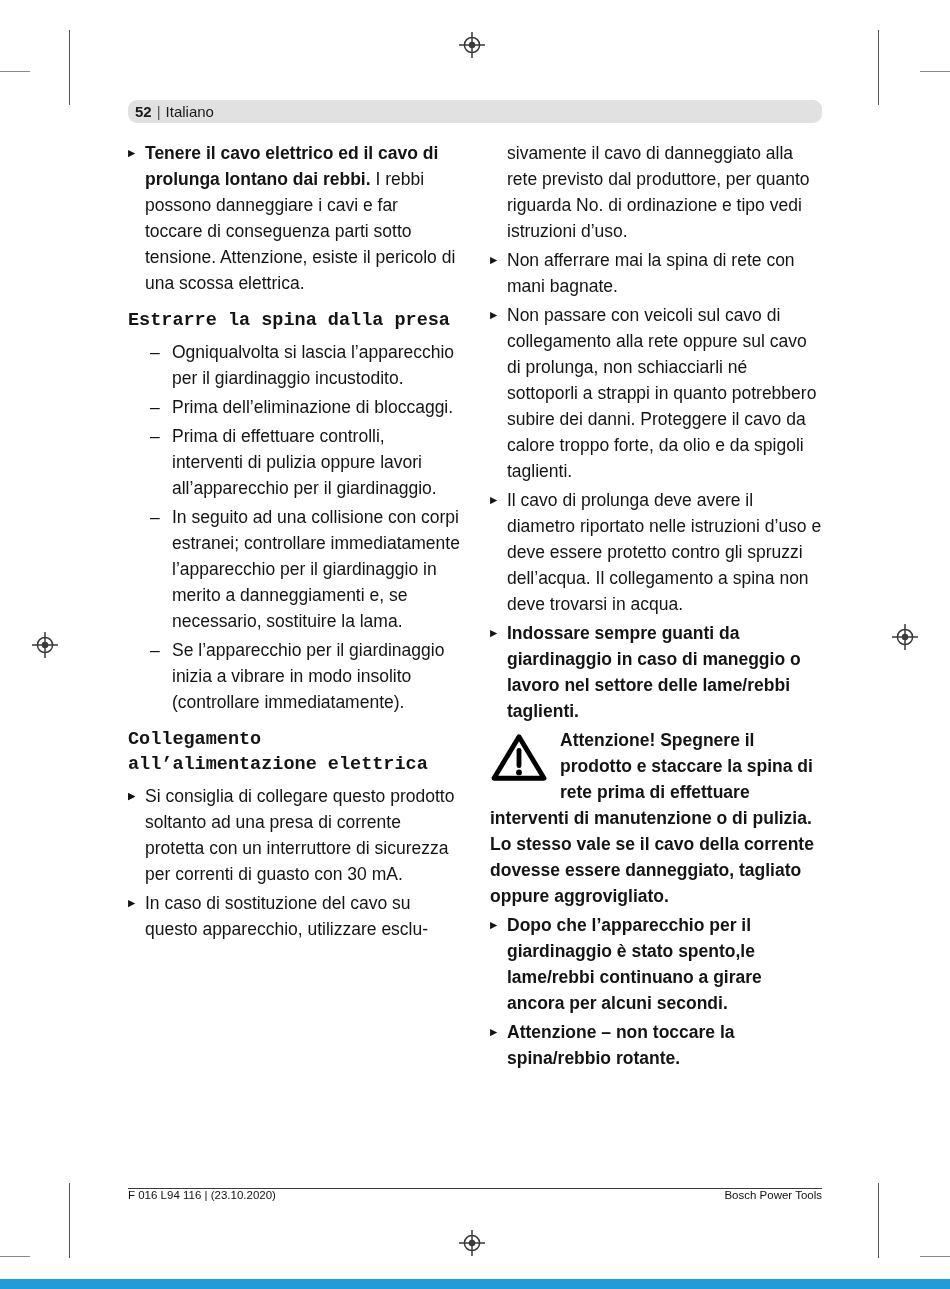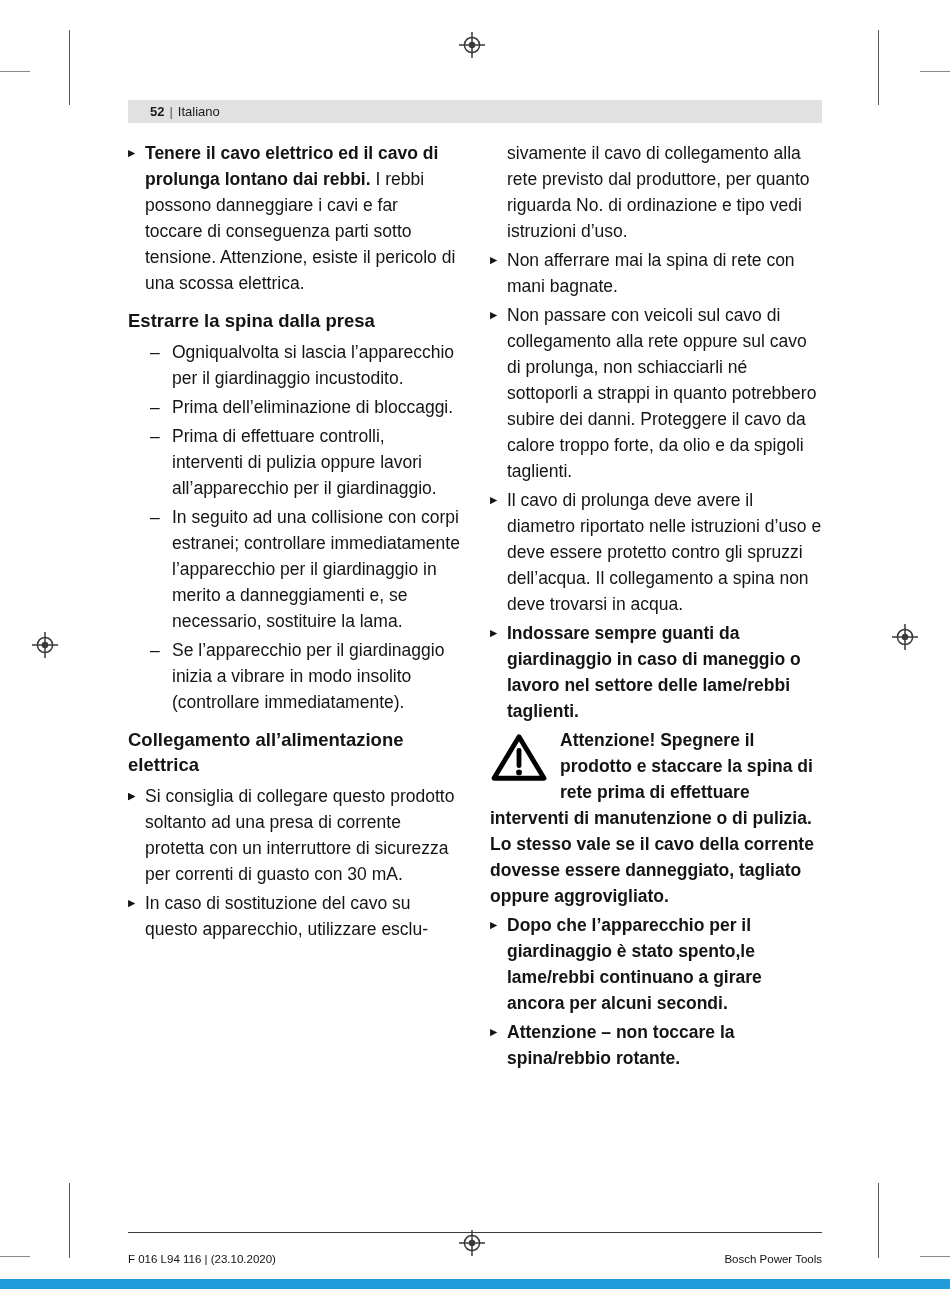--- a/index.html
+++ b/index.html
@@ -1,37 +1,37 @@
 <!DOCTYPE html>
 <html><head>
 <meta charset="utf-8">
 <style>
   html,body{margin:0;padding:0;}
   body{width:950px;height:1289px;background:#ffffff;font-family:"Liberation Sans","DejaVu Sans",sans-serif;}
   .page{position:relative;width:950px;height:1289px;overflow:hidden;background:#ffffff;color:#141414;}
   .content{position:absolute;left:128px;top:100px;width:694px;}
-  .header-bar{display:flex;align-items:center;height:23px;background:#e1e1e1;padding:0 22px;font-size:13px;color:#1a1a1a;}
+  .header-bar{display:flex;align-items:center;height:23px;background:#e1e1e1;padding:0 7px;font-size:15px;color:#1a1a1a;border-radius:9px;}
   .hnum{font-weight:700;}
   .hsep{margin:0 5px;color:#555;}
   .columns{display:flex;gap:30px;margin-top:17px;}
   .col{width:332px;font-size:17.5px;line-height:26px;}
-  h2{font-size:18.5px;line-height:25px;margin:12px 0 6px;font-weight:700;}
+  h2{font-size:18.5px;line-height:25px;margin:12px 0 6px;font-weight:700;font-family:Liberation Mono, monospace;}
   p{margin:0 0 3px;}
   .bullet{position:relative;padding-left:17px;}
   .marker{position:absolute;left:0;top:0;font-size:9.5px;line-height:26px;}
   .dash-list{margin-left:22px;margin-bottom:2px;}
   .dash-item{position:relative;padding-left:22px;}
   .dash{position:absolute;left:0;top:0;}
   .bold{font-weight:700;}
   .cont{padding-left:17px;}
   .warning{margin-top:0;}
   .warning::after{content:"";display:block;clear:both;}
   .warning-icon{float:left;width:58px;height:52px;margin:5px 12px 2px 0;}
   .warning-text{font-weight:700;}
-  .footer{position:absolute;left:128px;top:1188px;width:694px;display:flex;justify-content:space-between;border-top:1px solid #3a3a3a;padding-top:20px;font-size:11.5px;color:#111;margin-top:44px;}
+  .footer{position:absolute;left:128px;top:1188px;width:694px;display:flex;justify-content:space-between;border-top:1px solid #3a3a3a;padding-top:0;font-size:11.5px;color:#111;}
   .bottom-bar{position:absolute;left:0;bottom:0;width:950px;height:10px;background:#1f9cd9;}
   .crop-v{position:absolute;width:1px;background:#555;}
   .crop-h{position:absolute;height:1px;background:#8a8a8a;}
   .regmark{position:absolute;width:26px;height:26px;}
 </style>
 </head>
 <body>
 
 <div class="page">
 
@@ -114,21 +114,21 @@
           <span class="marker">▶</span><span>Si consiglia di collegare questo prodotto soltanto ad una presa di corrente protetta con un interruttore di sicurezza per correnti di guasto con 30 mA.</span>
         </p>
         <p class="bullet">
           <span class="marker">▶</span><span>In caso di sostituzione del cavo su questo apparecchio, utilizzare esclu-</span>
         </p>
 
       </div>
 
       <div class="col">
 
-        <p class="cont">sivamente il cavo di collegamento alla rete previsto dal produttore, per quanto riguarda No. di ordinazione e tipo vedi istruzioni d’uso.</p>
+        <p class="cont">sivamente il cavo di danneggiato alla rete previsto dal produttore, per quanto riguarda No. di ordinazione e tipo vedi istruzioni d’uso.</p>
 
         <p class="bullet">
           <span class="marker">▶</span><span>Non afferrare mai la spina di rete con mani bagnate.</span>
         </p>
         <p class="bullet">
           <span class="marker">▶</span><span>Non passare con veicoli sul cavo di collegamento alla rete oppure sul cavo di prolunga, non schiacciarli né sottoporli a strappi in quanto potrebbero subire dei danni. Proteggere il cavo da calore troppo forte, da olio e da spigoli taglienti.</span>
         </p>
         <p class="bullet">
           <span class="marker">▶</span><span>Il cavo di prolunga deve avere il diametro riportato nelle istruzioni d’uso e deve essere protetto contro gli spruzzi dell’acqua. Il collegamento a spina non deve trovarsi in acqua.</span>
         </p>

